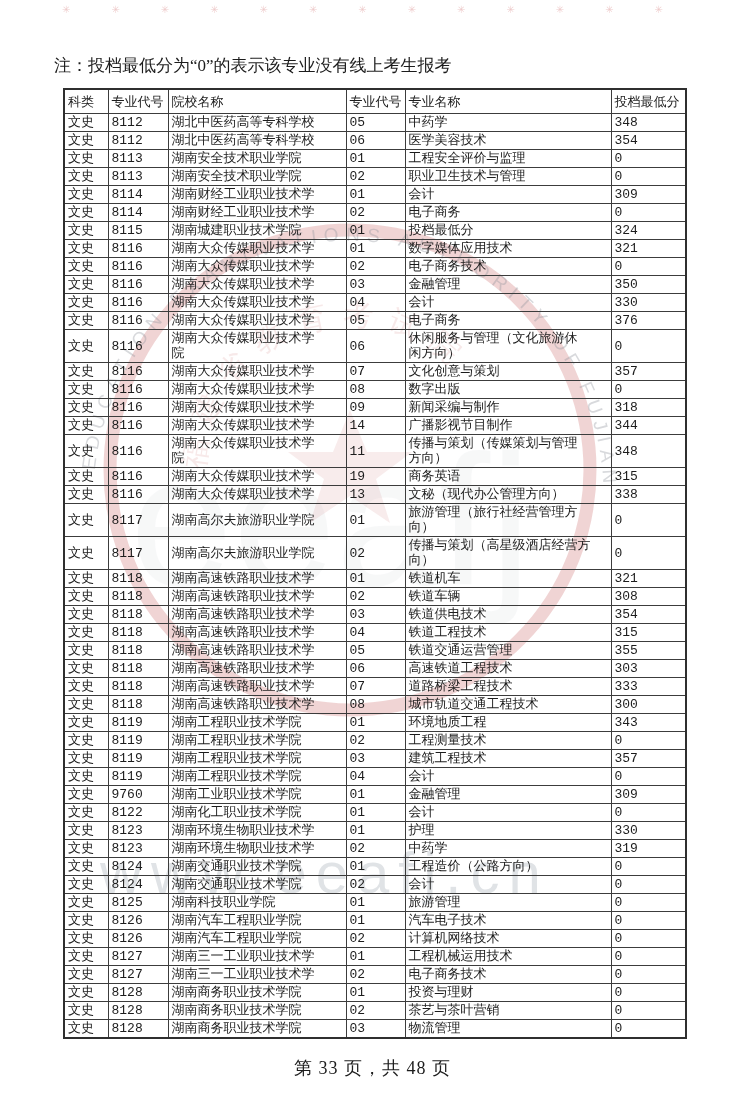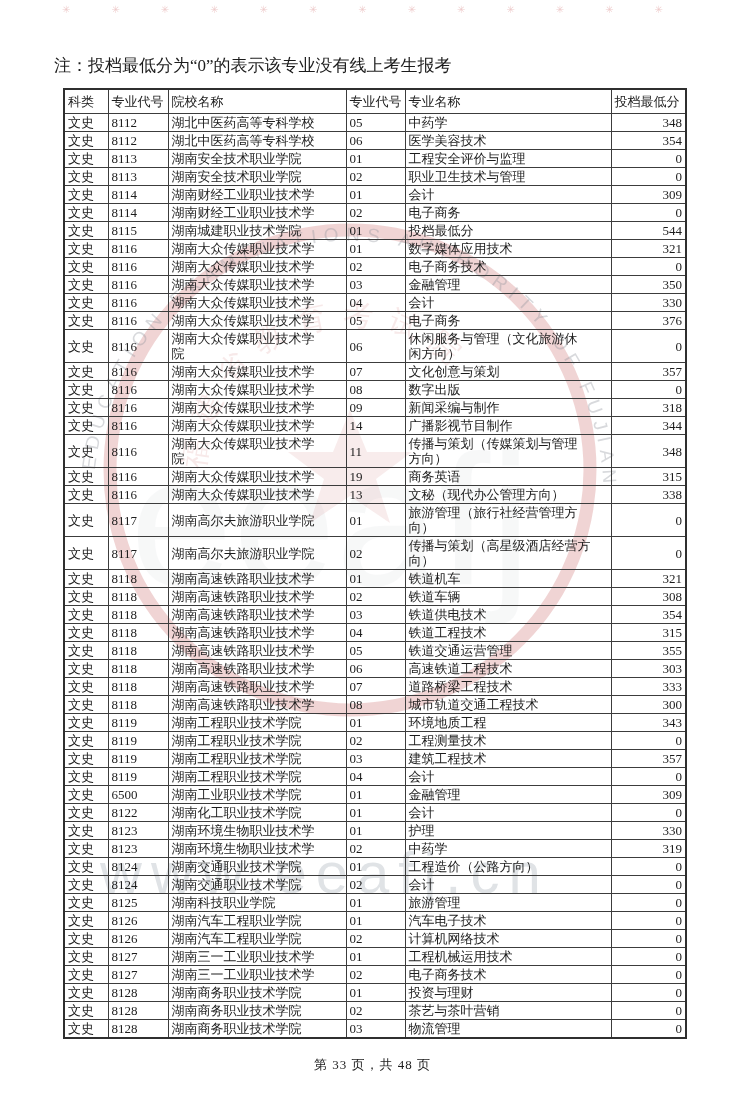--- a/index.html
+++ b/index.html
@@ -30,25 +30,25 @@
   }
   th,td{
     border:1px solid #3c3c3c;
     font-size:13px;font-weight:normal;
     text-align:left;vertical-align:middle;
     padding:1px 3px;line-height:15px;
     white-space:pre-line;overflow:hidden;
     background:transparent;
   }
   thead th{height:21px;}
-  tbody tr{height:18px;}
-  td.c5{text-align:right;}
+  tbody tr{height:18px;font-family:Liberation Mono, monospace;}
+  td.c5{text-align:left;}
   .footer{
     position:absolute;top:1056px;left:0;width:745px;
-    text-align:center;font-size:13px;z-index:2;letter-spacing:1px;
+    text-align:center;font-size:18px;z-index:2;letter-spacing:1px;
   }
 </style>
 </head>
 <body>
 
 <div class="page">
 
   <svg class="watermark" width="745" height="1117" viewBox="0 0 745 1117">
     <defs>
       <path id="arcPath" d="M 95,470 A 255,255 0 1 1 94.9,471" fill="none"></path>
@@ -137,21 +137,21 @@
           <td class="c3">02</td>
           <td class="c4">电子商务</td>
           <td class="c5">0</td>
         </tr>
         <tr>
           <td class="c0">文史</td>
           <td class="c1">8115</td>
           <td class="c2">湖南城建职业技术学院</td>
           <td class="c3">01</td>
           <td class="c4">投档最低分</td>
-          <td class="c5">544</td>
+          <td class="c5">324</td>
         </tr>
         <tr>
           <td class="c0">文史</td>
           <td class="c1">8116</td>
           <td class="c2">湖南大众传媒职业技术学</td>
           <td class="c3">01</td>
           <td class="c4">数字媒体应用技术</td>
           <td class="c5">321</td>
         </tr>
         <tr>
@@ -363,21 +363,21 @@
         <tr>
           <td class="c0">文史</td>
           <td class="c1">8119</td>
           <td class="c2">湖南工程职业技术学院</td>
           <td class="c3">04</td>
           <td class="c4">会计</td>
           <td class="c5">0</td>
         </tr>
         <tr>
           <td class="c0">文史</td>
-          <td class="c1">6500</td>
+          <td class="c1">9760</td>
           <td class="c2">湖南工业职业技术学院</td>
           <td class="c3">01</td>
           <td class="c4">金融管理</td>
           <td class="c5">309</td>
         </tr>
         <tr>
           <td class="c0">文史</td>
           <td class="c1">8122</td>
           <td class="c2">湖南化工职业技术学院</td>
           <td class="c3">01</td>

